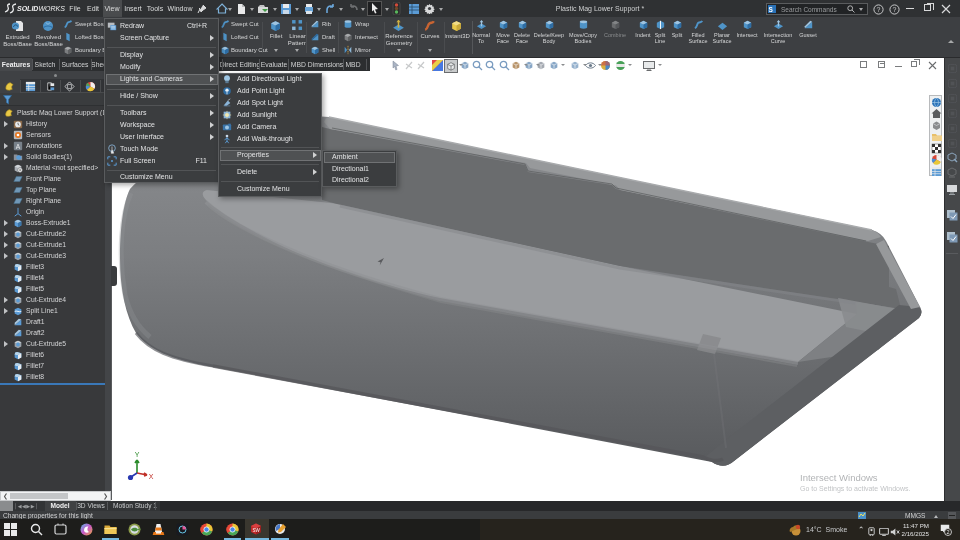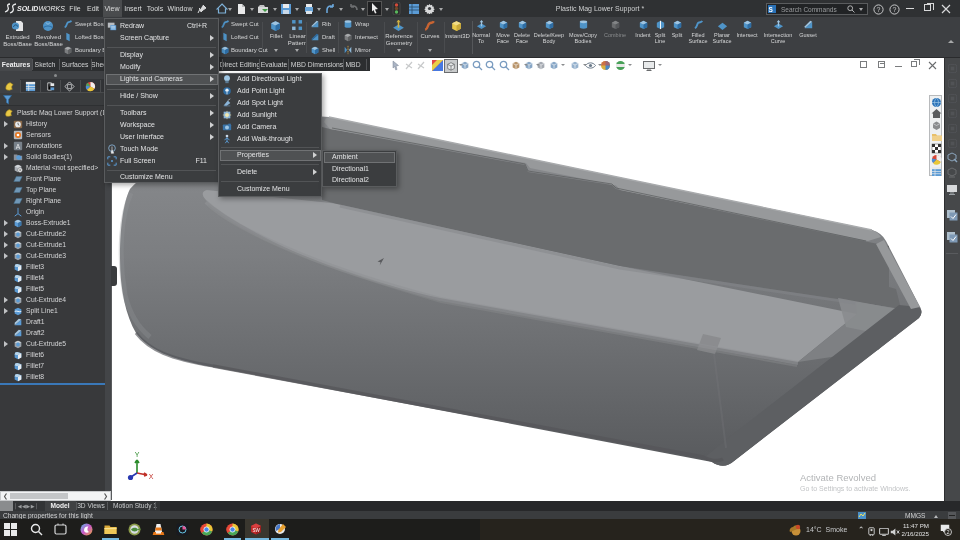--- a/index.html
+++ b/index.html
@@ -640,21 +640,21 @@
 <path d="M332,128 L525,164 L528,171 L612,184 L616,188 L866,241" stroke="#5f6163" stroke-width="1" fill="none" opacity="0.8"></path>
 <path d="M340,206 L620,268 L855,303" stroke="#84868a" stroke-width="3" fill="none" opacity="0.5"></path>
 <path d="M206,202 C220,216 254,235 296,252 C338,270 388,285 440,299 L798,363" stroke="#919396" stroke-width="4" fill="none" opacity="0.6"></path>
 <path d="M208,206 C224,220 257,238 299,255 C341,272 390,287 441,302 L797,366" stroke="#85878a" stroke-width="2" fill="none" opacity="0.5"></path>
 <path d="M213,366 L703,457 Q716,463 723,459" stroke="#55565a" stroke-width="3.5" fill="none" opacity="0.75"></path>
 <path d="M136,333 C149,350 170,359 213,366" stroke="#55565a" stroke-width="3" fill="none" opacity="0.65"></path>
 <path d="M131,193 C121,215 118,255 125,295 C130,315 139,328 150,337" stroke="#929497" stroke-width="5" fill="none" opacity="0.32"></path>
 
 <path d="M384,258 l-6.5,3.5 l3,0.7 l-0.8,3.2 z" fill="#5a5b5e"></path>
 </svg>
-<div class="txt" style="left:800px;top:472px;font-size:9.5px;color:#b2b4b6;">Activate Revolved</div>
+<div class="txt" style="left:800px;top:472px;font-size:9.5px;color:#b2b4b6;">Intersect Windows</div>
 <div class="txt" style="left:800px;top:485px;font-size:7px;color:#c2c4c6;">Go to Settings to activate Windows.</div>
 <svg class="ab" style="left:118px;top:448px;" width="40" height="36" viewBox="0 0 40 36">
 <path d="M19,25 L19,12 M19,12 l-2,3 M19,12 l2,3" stroke="#2a8a2a" stroke-width="1.6" fill="none"></path>
 <text x="19" y="9" font-size="7" fill="#2a8a2a" text-anchor="middle" font-family="Liberation Sans">Y</text>
 <path d="M19,25 L29,27 M29,27 l-3,-2 M29,27 l-3,1" stroke="#c03028" stroke-width="1.6" fill="none"></path>
 <text x="33" y="31" font-size="7" fill="#c03028" text-anchor="middle" font-family="Liberation Sans">X</text>
 <path d="M19,25 L13,29" stroke="#2838b0" stroke-width="1.6"></path>
 <circle cx="12.5" cy="29.5" r="2.6" fill="#2838b0"></circle>
 </svg>
 <div class="ab" style="left:104px;top:18px;width:115px;height:165px;background:#3b3d3f;border:1px solid #5a5c5e;box-shadow:2px 2px 5px rgba(0,0,0,0.35);"></div>

